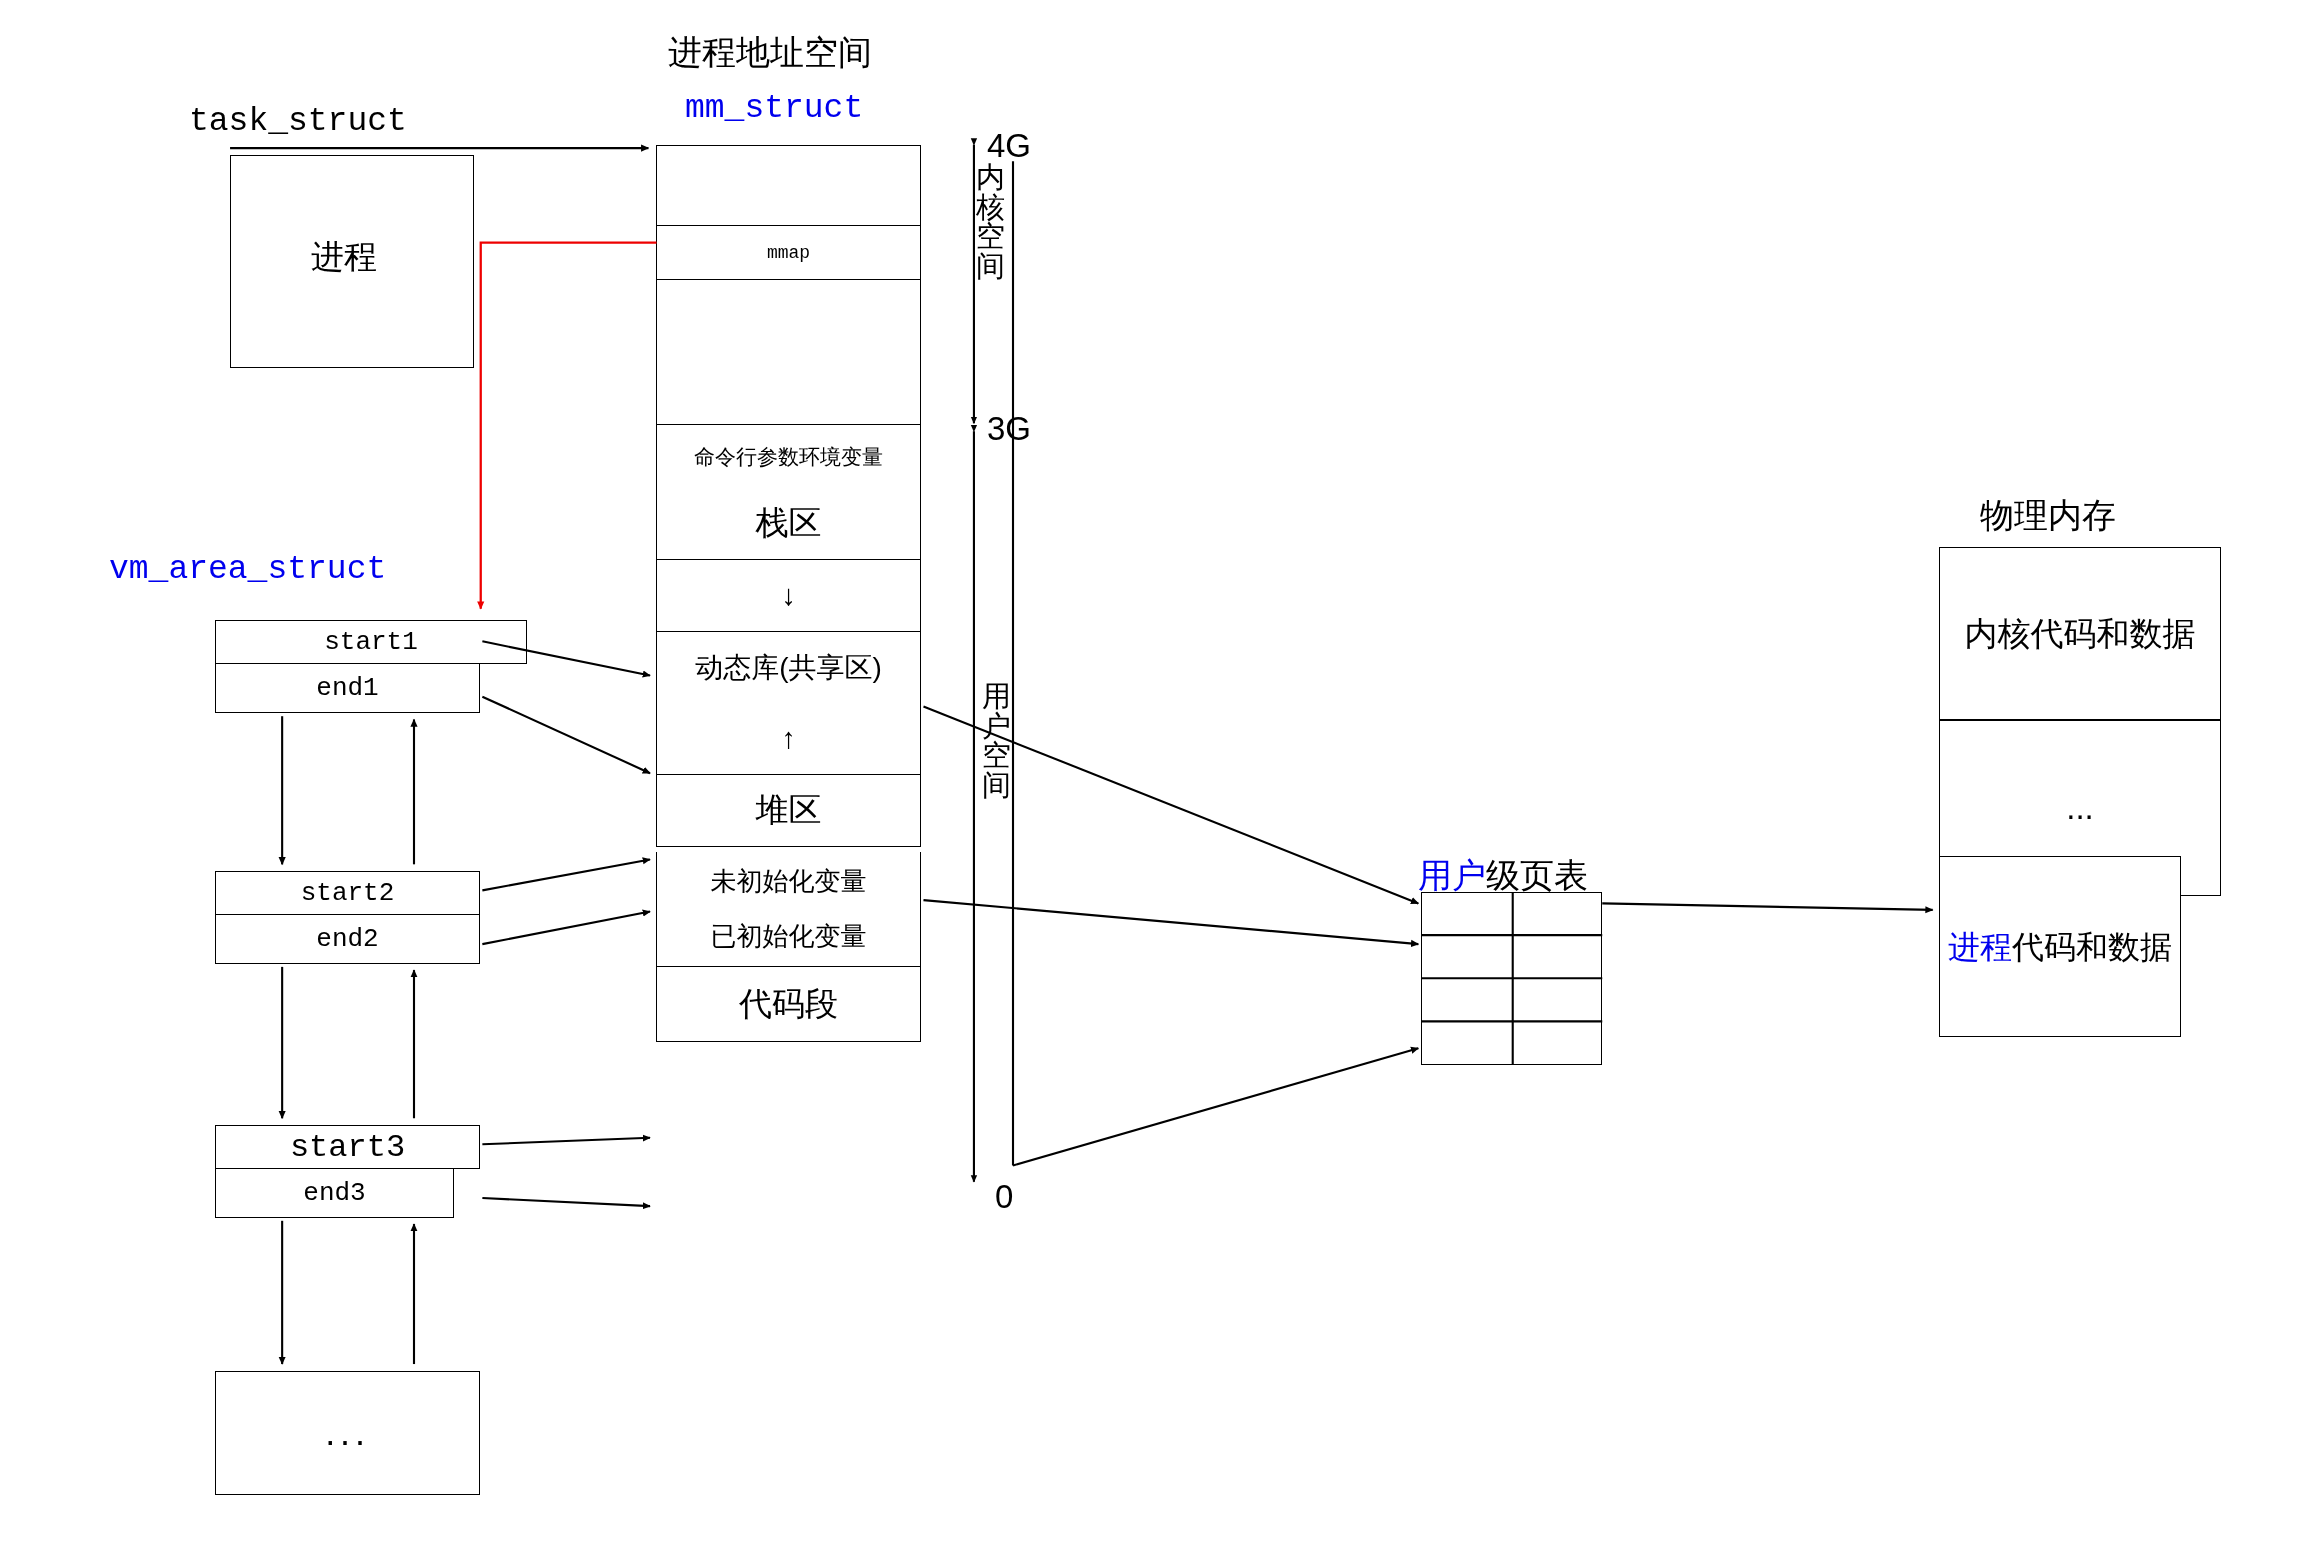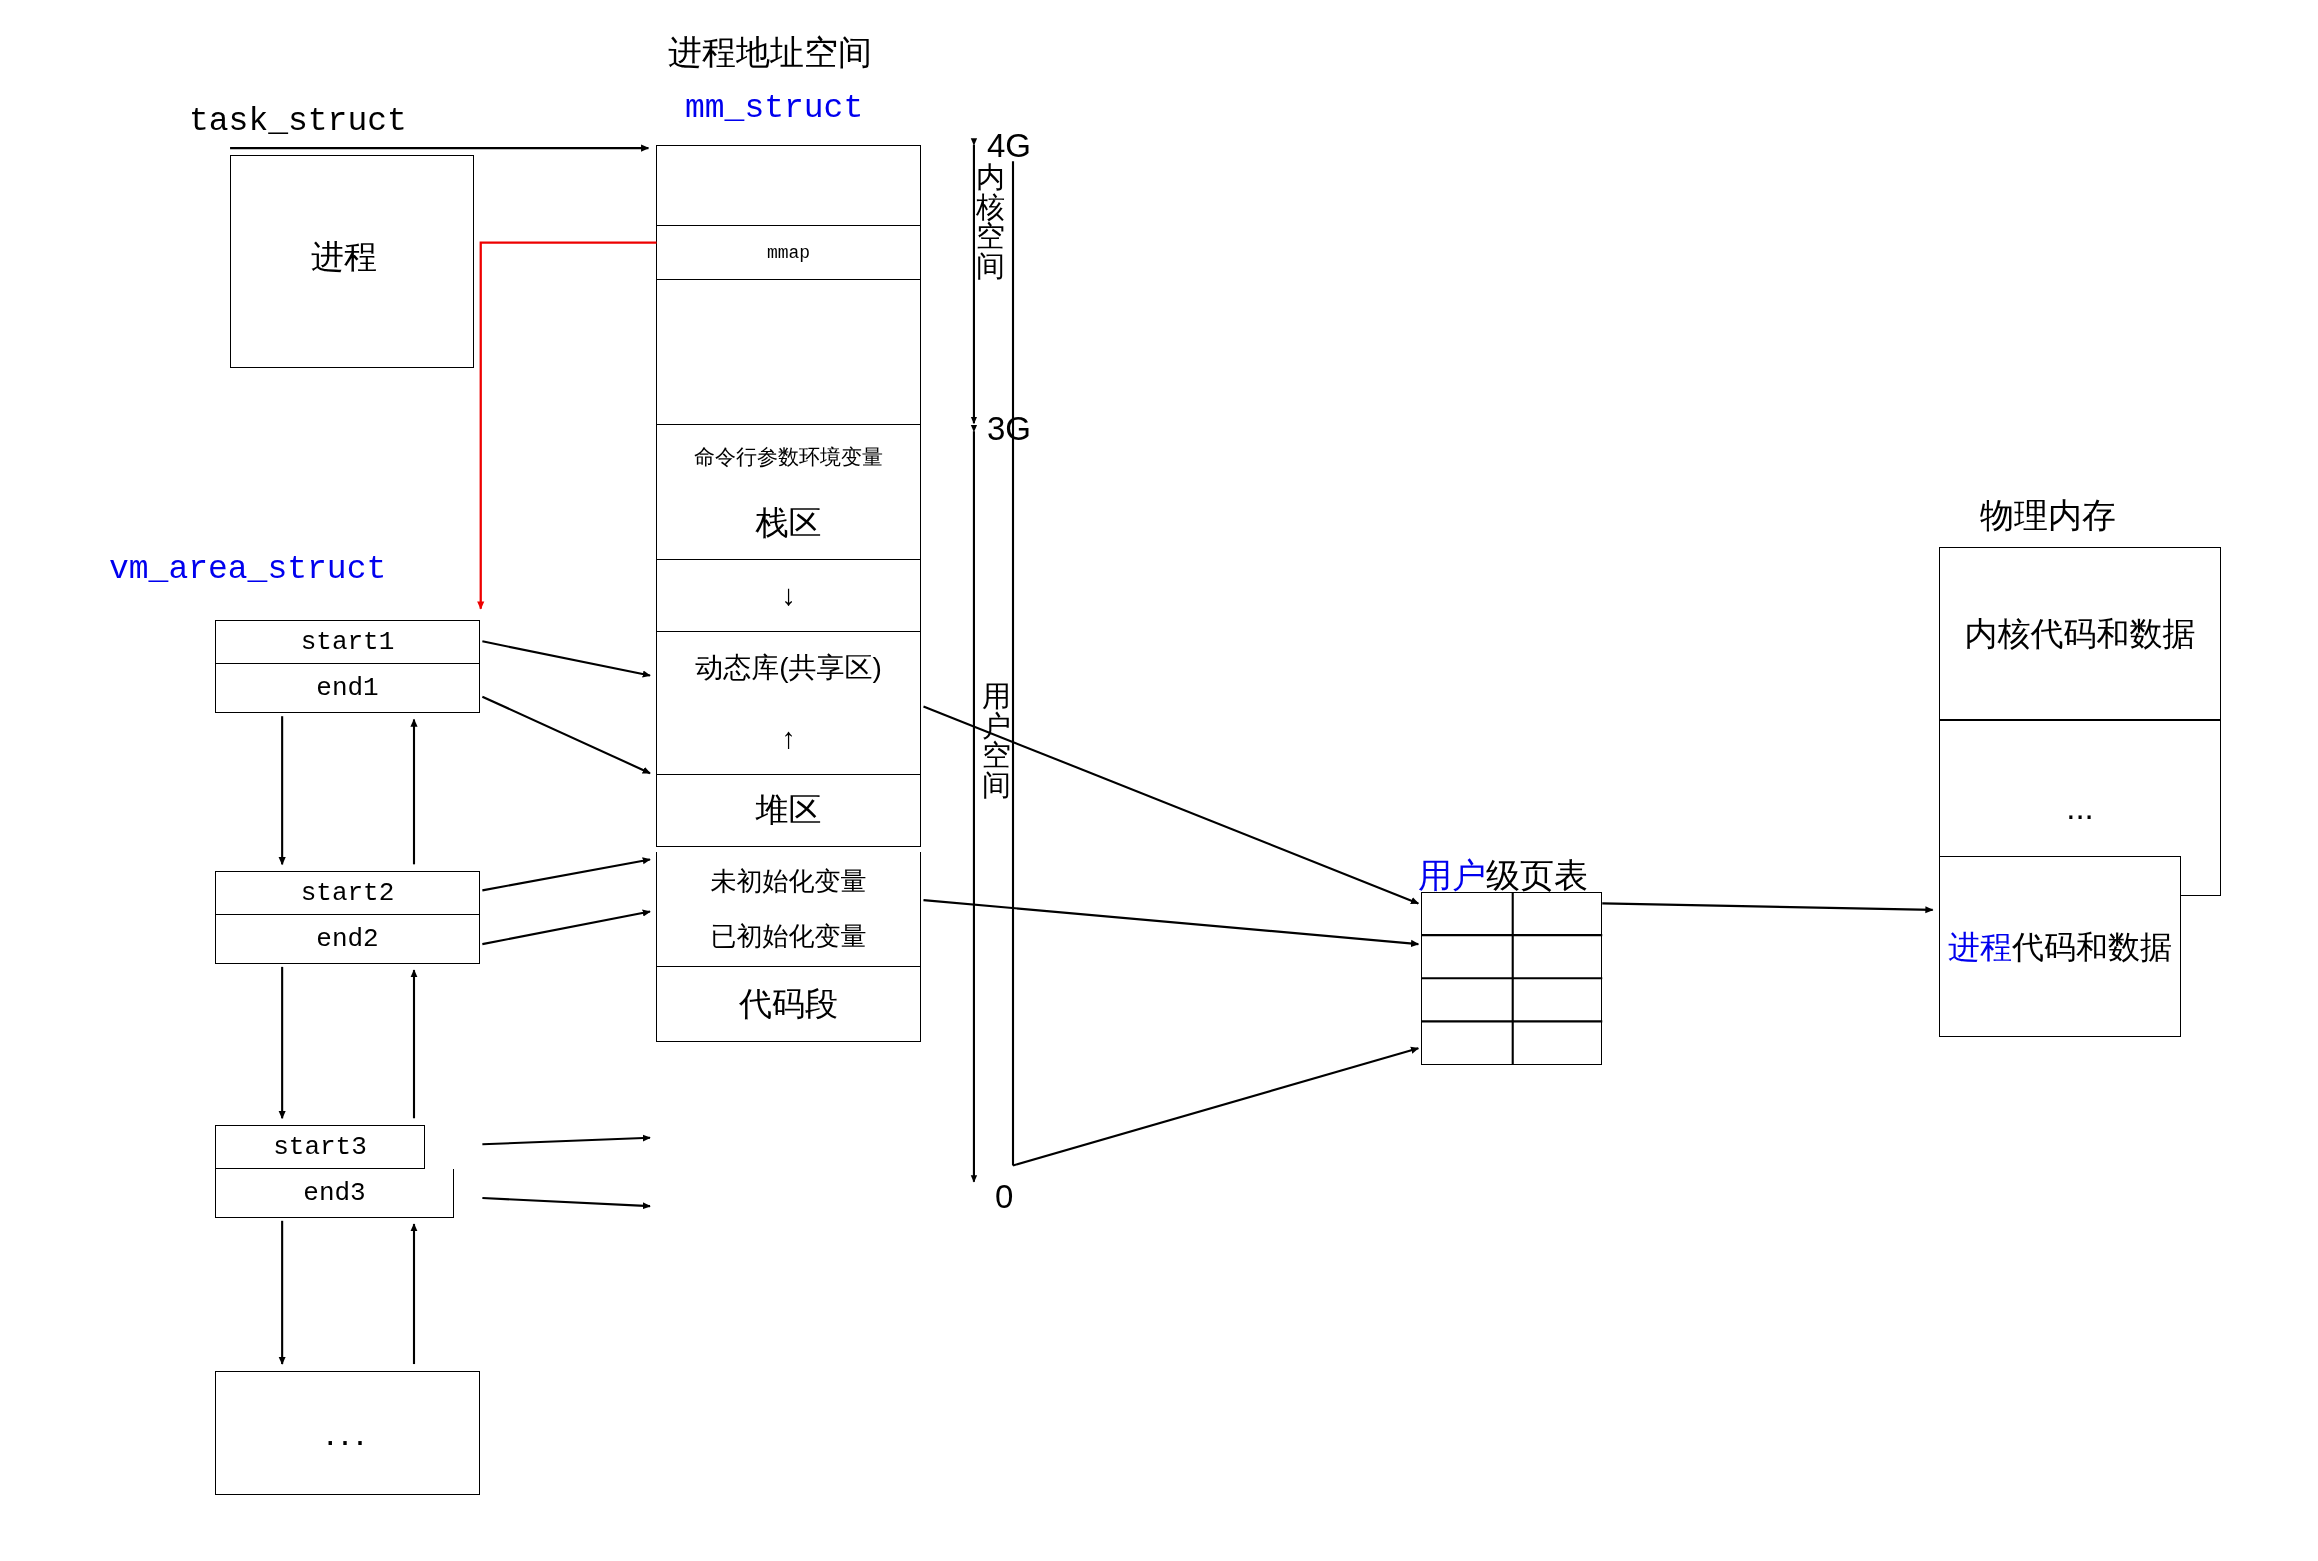--- a/index.html
+++ b/index.html
@@ -120,35 +120,35 @@
     <span>间</span>
   </div>
 
   <div class="stack-label" style="left:980px; top:682px; font-size:29px;">
     <span>用</span><br>
     <span>户</span><br>
     <span>空</span><br>
     <span>间</span>
   </div>
 
-  <div class="cell top" style="left:215px; top:620px; width:265px; height:44px; font-size:26px;">
+  <div class="cell top" style="left:215px; top:620px; width:312px; height:44px; font-size:26px;">
       <span class="mono">start1</span>
     </div>
   <div class="cell" style="left:215px; top:664px; width:265px; height:49px; font-size:26px;">
       <span class="mono">end1</span>
     </div>
 
   <div class="cell top" style="left:215px; top:871px; width:265px; height:44px; font-size:26px;">
       <span class="mono">start2</span>
     </div>
   <div class="cell" style="left:215px; top:915px; width:265px; height:49px; font-size:26px;">
       <span class="mono">end2</span>
     </div>
 
-  <div class="cell top" style="left:215px; top:1125px; width:210px; height:44px; font-size:26px;">
+  <div class="cell top" style="left:215px; top:1125px; width:265px; height:44px; font-size:32px;">
       <span class="mono">start3</span>
     </div>
   <div class="cell" style="left:215px; top:1169px; width:239px; height:49px; font-size:26px;">
       <span class="mono">end3</span>
     </div>
 
   <div class="cell top" style="left:215px; top:1371px; width:265px; height:124px; font-size:36px; letter-spacing:4.9px;">...</div>
 
   <div class="box" style="left:1421px; top:892px; width:181px; height:173px;"></div>
 

